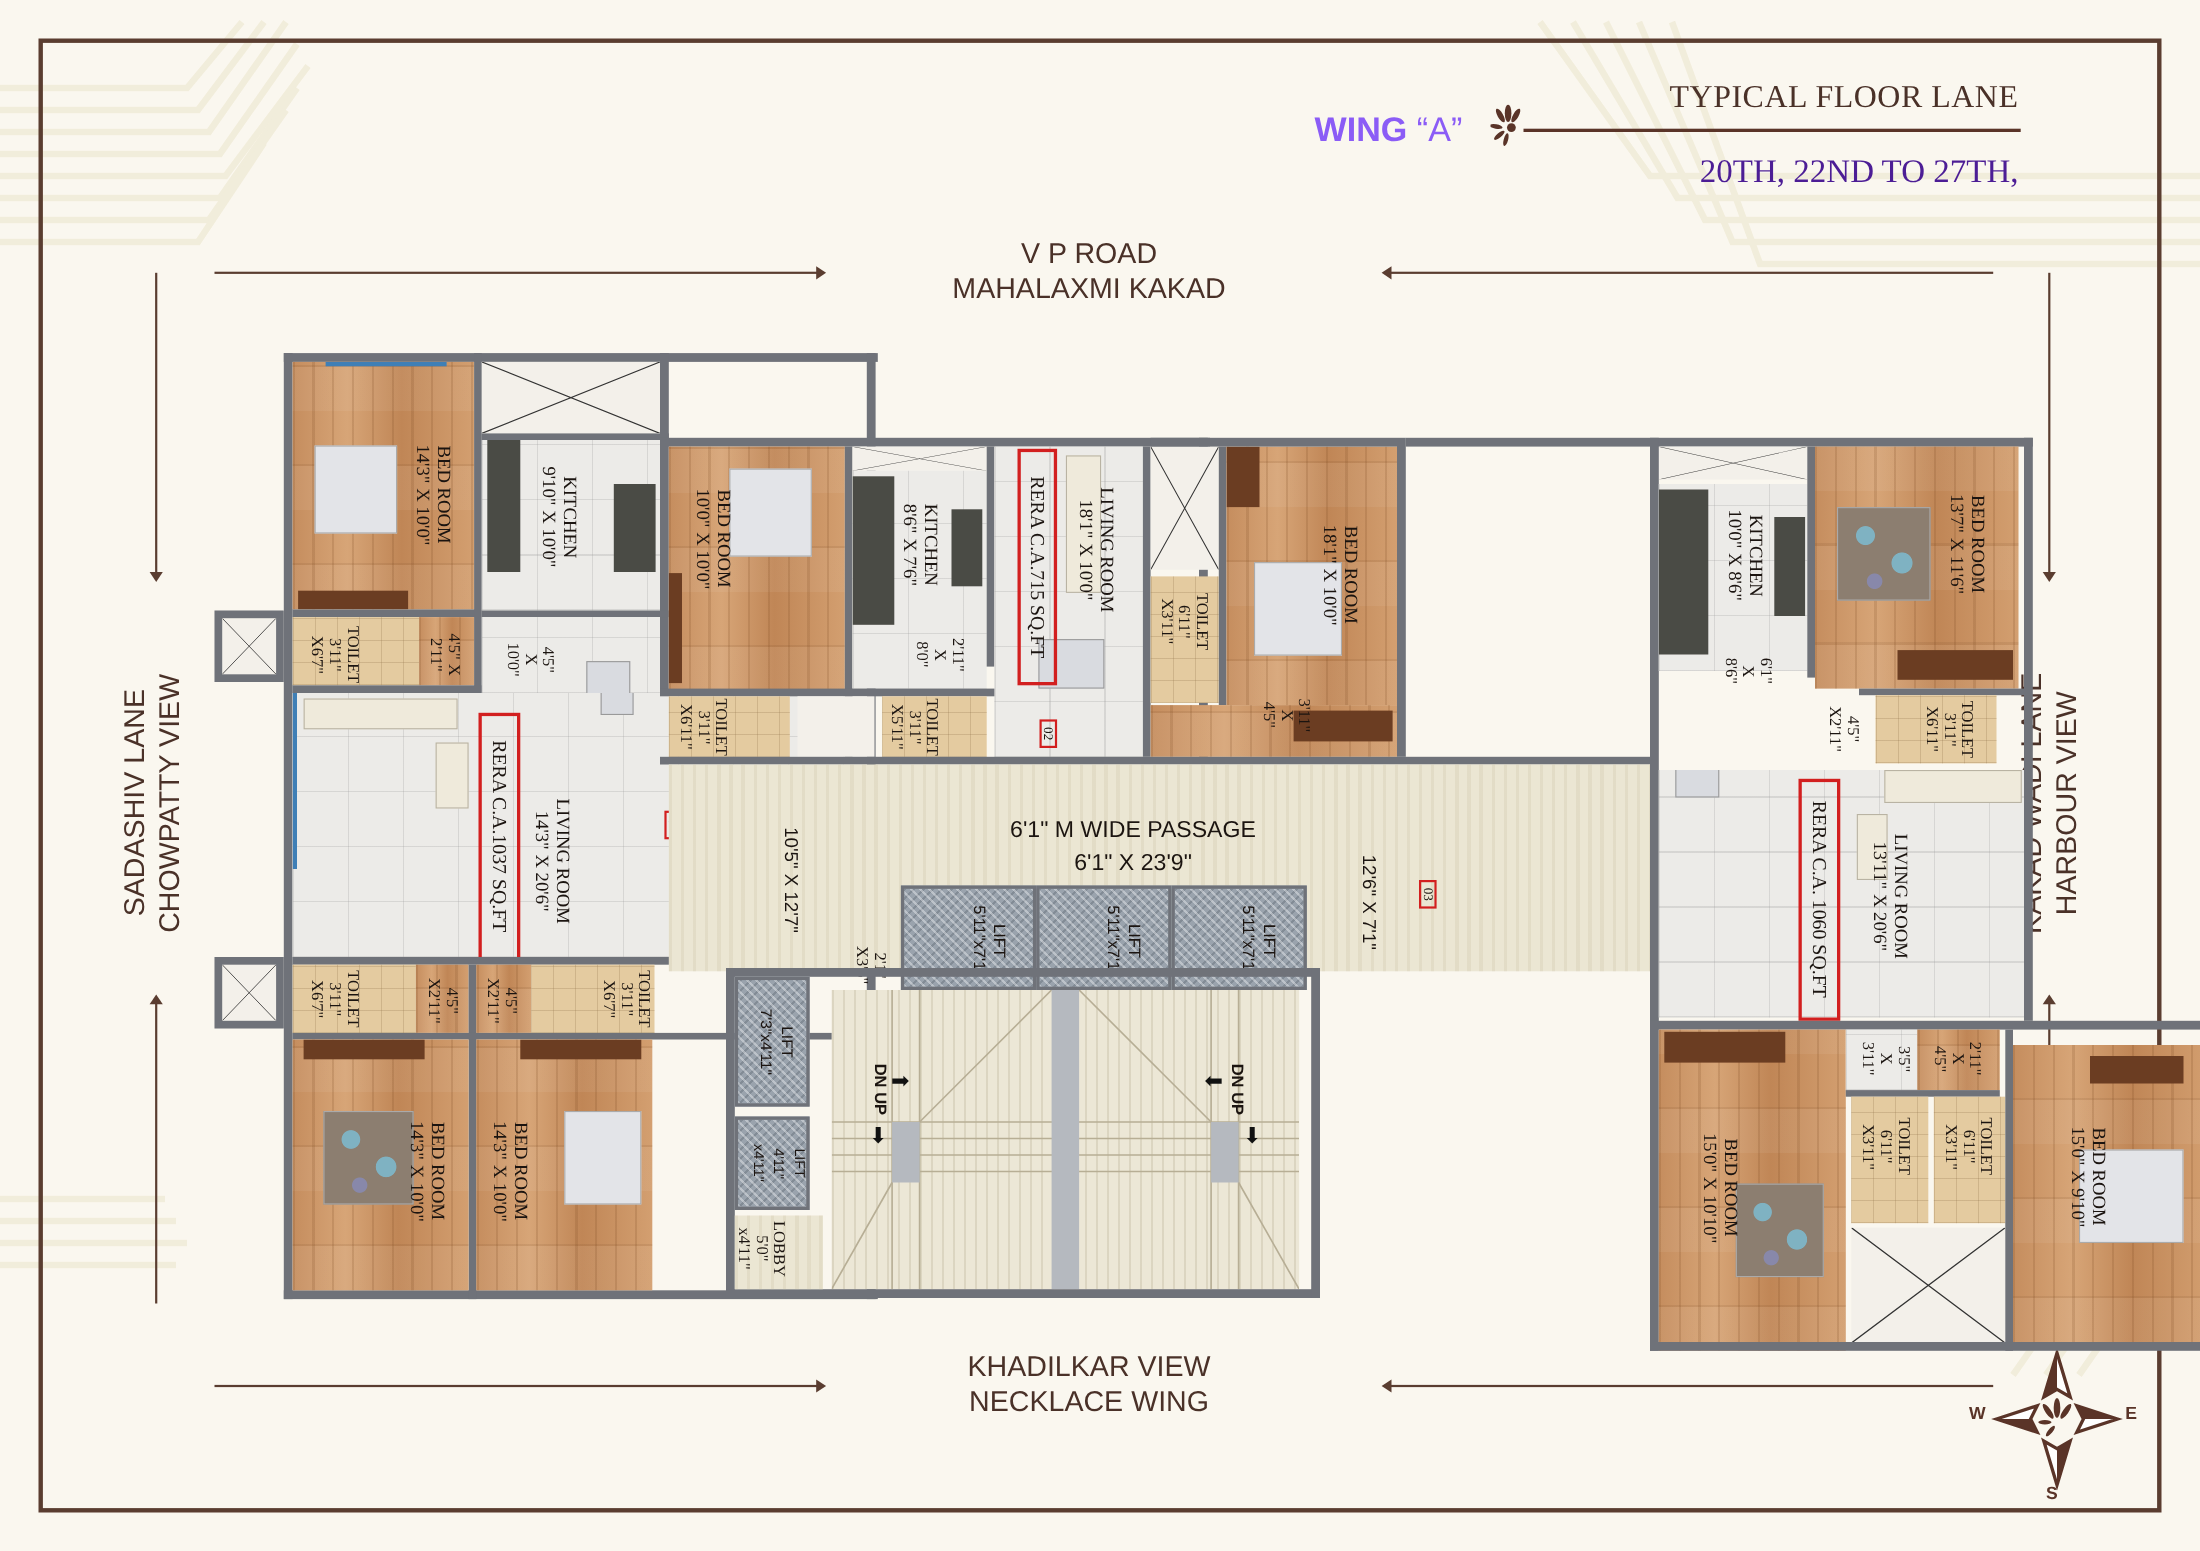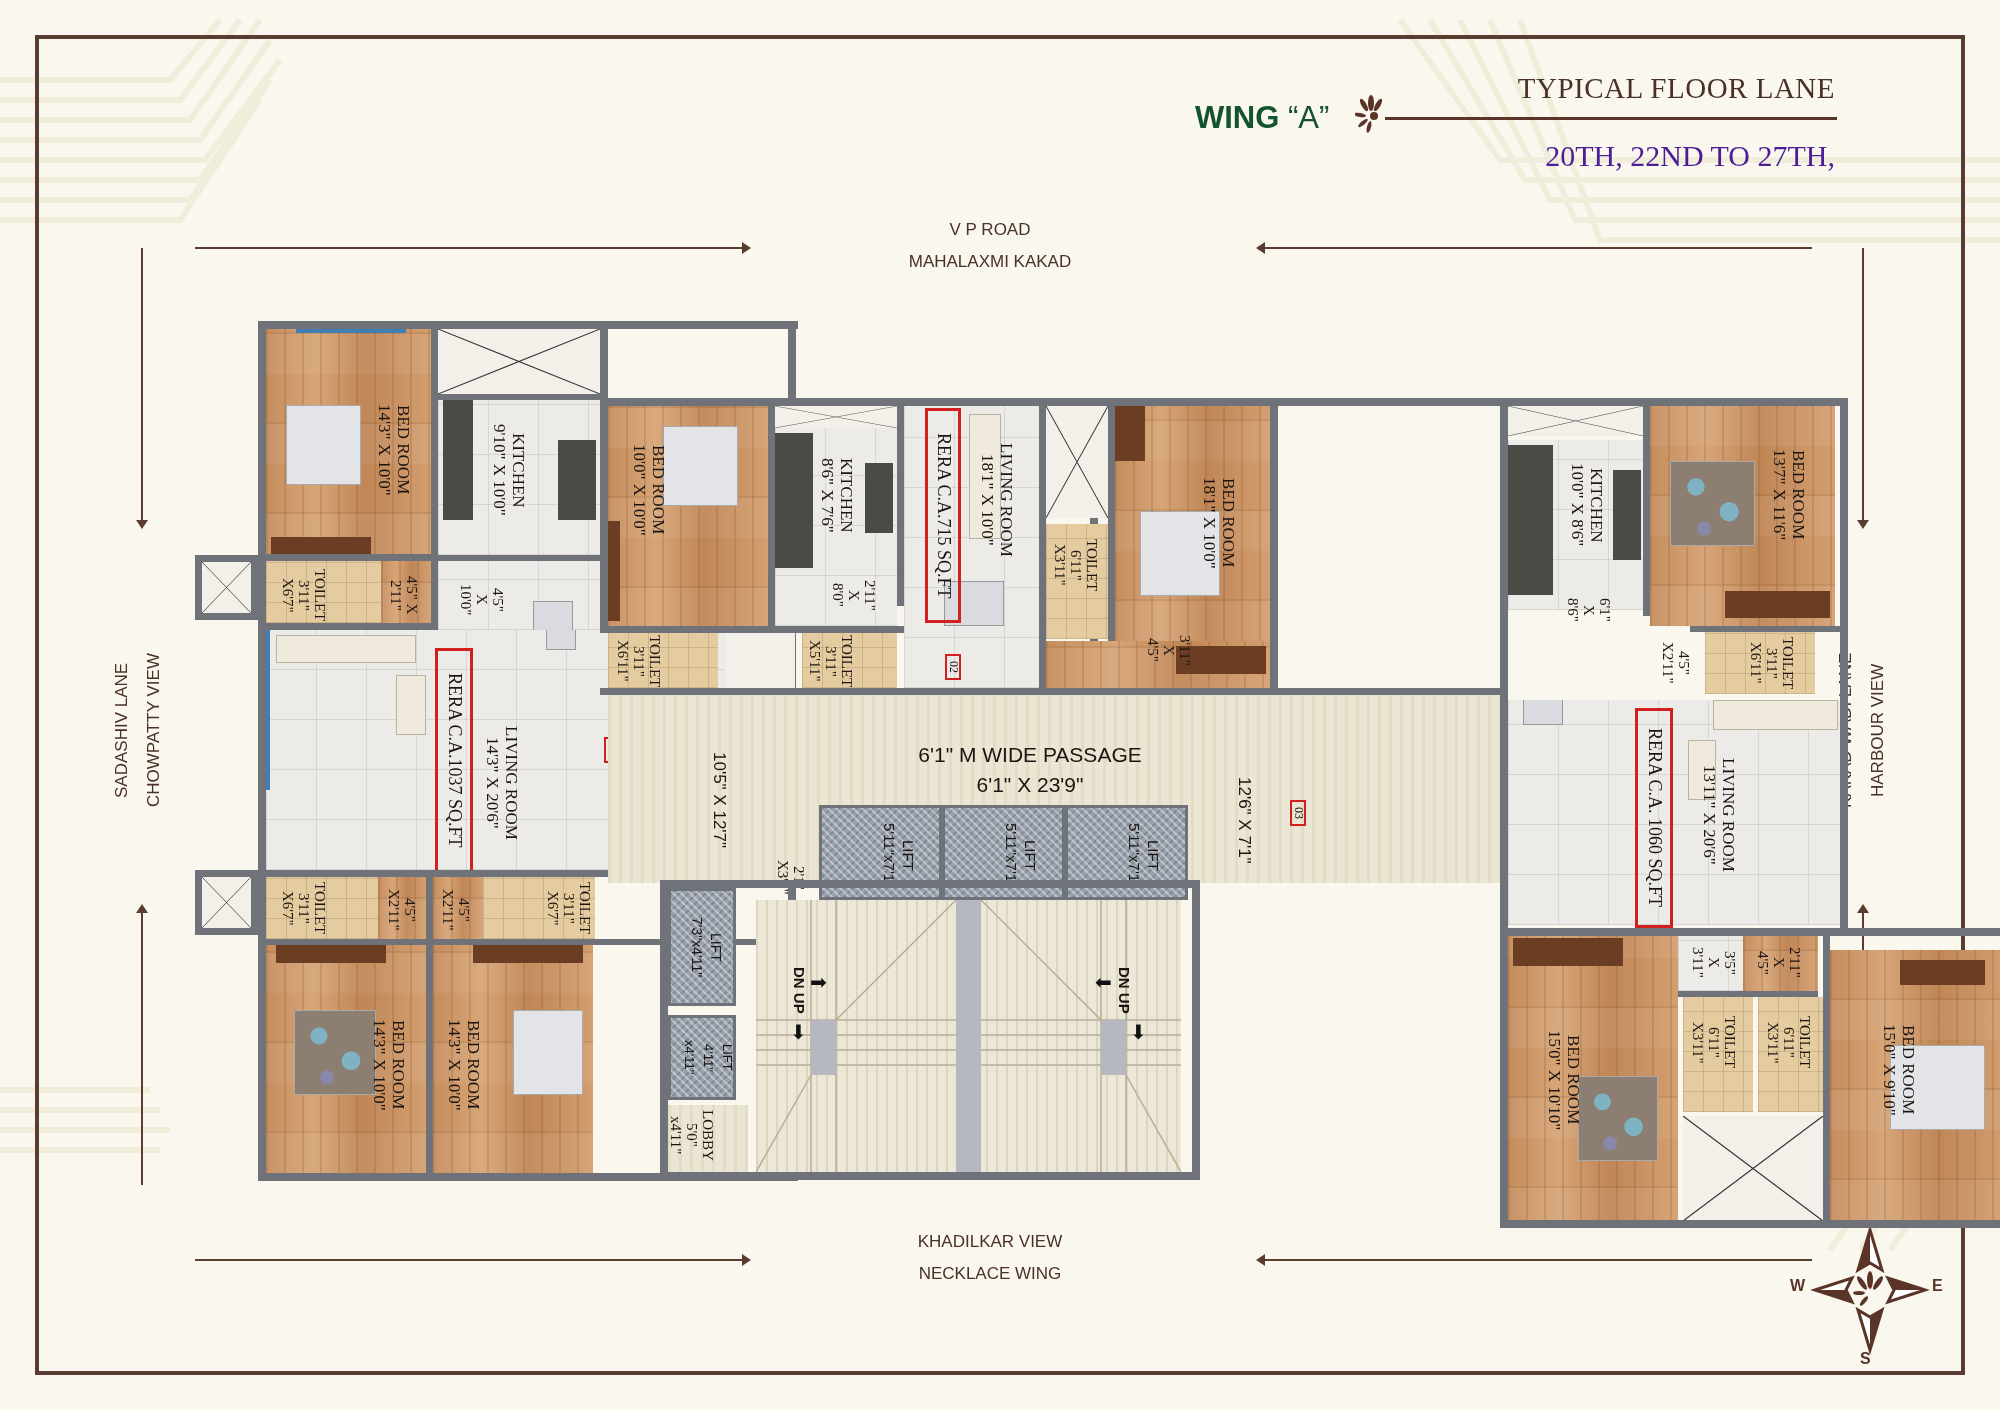--- a/index.html
+++ b/index.html
@@ -9,26 +9,26 @@
     background: #faf7ef;
     font-family: "Liberation Sans", sans-serif;
     color: #4a3128;
   }
   .bgpat { position: absolute; inset: 0; overflow: hidden; pointer-events: none; }
   .frame {
     position: absolute; left: 35px; top: 35px; width: 1930px; height: 1340px;
     border: 4px solid #5a3d30;
   }
   .abs { position: absolute; }
-  .title-wing { left: 1195px; top: 100px; font-size: 31px; font-weight: bold; color: #14532d; font-family: "Liberation Sans", sans-serif; }
+  .title-wing { left: 1195px; top: 100px; font-size: 31px; font-weight: bold; color: #8b5cf6; font-family: "Liberation Sans", sans-serif; }
   .title-wing .q { font-weight: normal; }
   .title-rule { left: 1385px; top: 117px; width: 452px; height: 3px; background: #5a3428; }
   .title-plan { right: 165px; top: 72px; font-family: "Liberation Serif", serif; font-size: 29px; color: #4a3128; letter-spacing: 0.5px; }
   .title-floors { right: 165px; top: 135px; font-family: "Liberation Serif", serif; font-size: 30px; color: #4c1d95; text-align: right; line-height: 42px; }
-  .road { font-size: 17px; color: #4a3128; text-align: center; line-height: 32px; }
+  .road { font-size: 26px; color: #4a3128; text-align: center; line-height: 32px; }
   .hline { height: 2px; background: #5a3d30; }
   .vline { width: 2px; background: #5a3d30; }
   .arrow-r::after { content: ""; position: absolute; right: -6px; top: -5px; border-left: 9px solid #5a3d30; border-top: 6px solid transparent; border-bottom: 6px solid transparent; }
   .arrow-l::before { content: ""; position: absolute; left: -6px; top: -5px; border-right: 9px solid #5a3d30; border-top: 6px solid transparent; border-bottom: 6px solid transparent; }
   .arrow-d::after { content: ""; position: absolute; bottom: -6px; left: -5px; border-top: 9px solid #5a3d30; border-left: 6px solid transparent; border-right: 6px solid transparent; }
   .arrow-u::before { content: ""; position: absolute; top: -6px; left: -5px; border-bottom: 9px solid #5a3d30; border-left: 6px solid transparent; border-right: 6px solid transparent; }
   .vtext { writing-mode: vertical-rl; transform: rotate(180deg); }
 
   
   .wall { position: absolute; background: #6f7279; }

